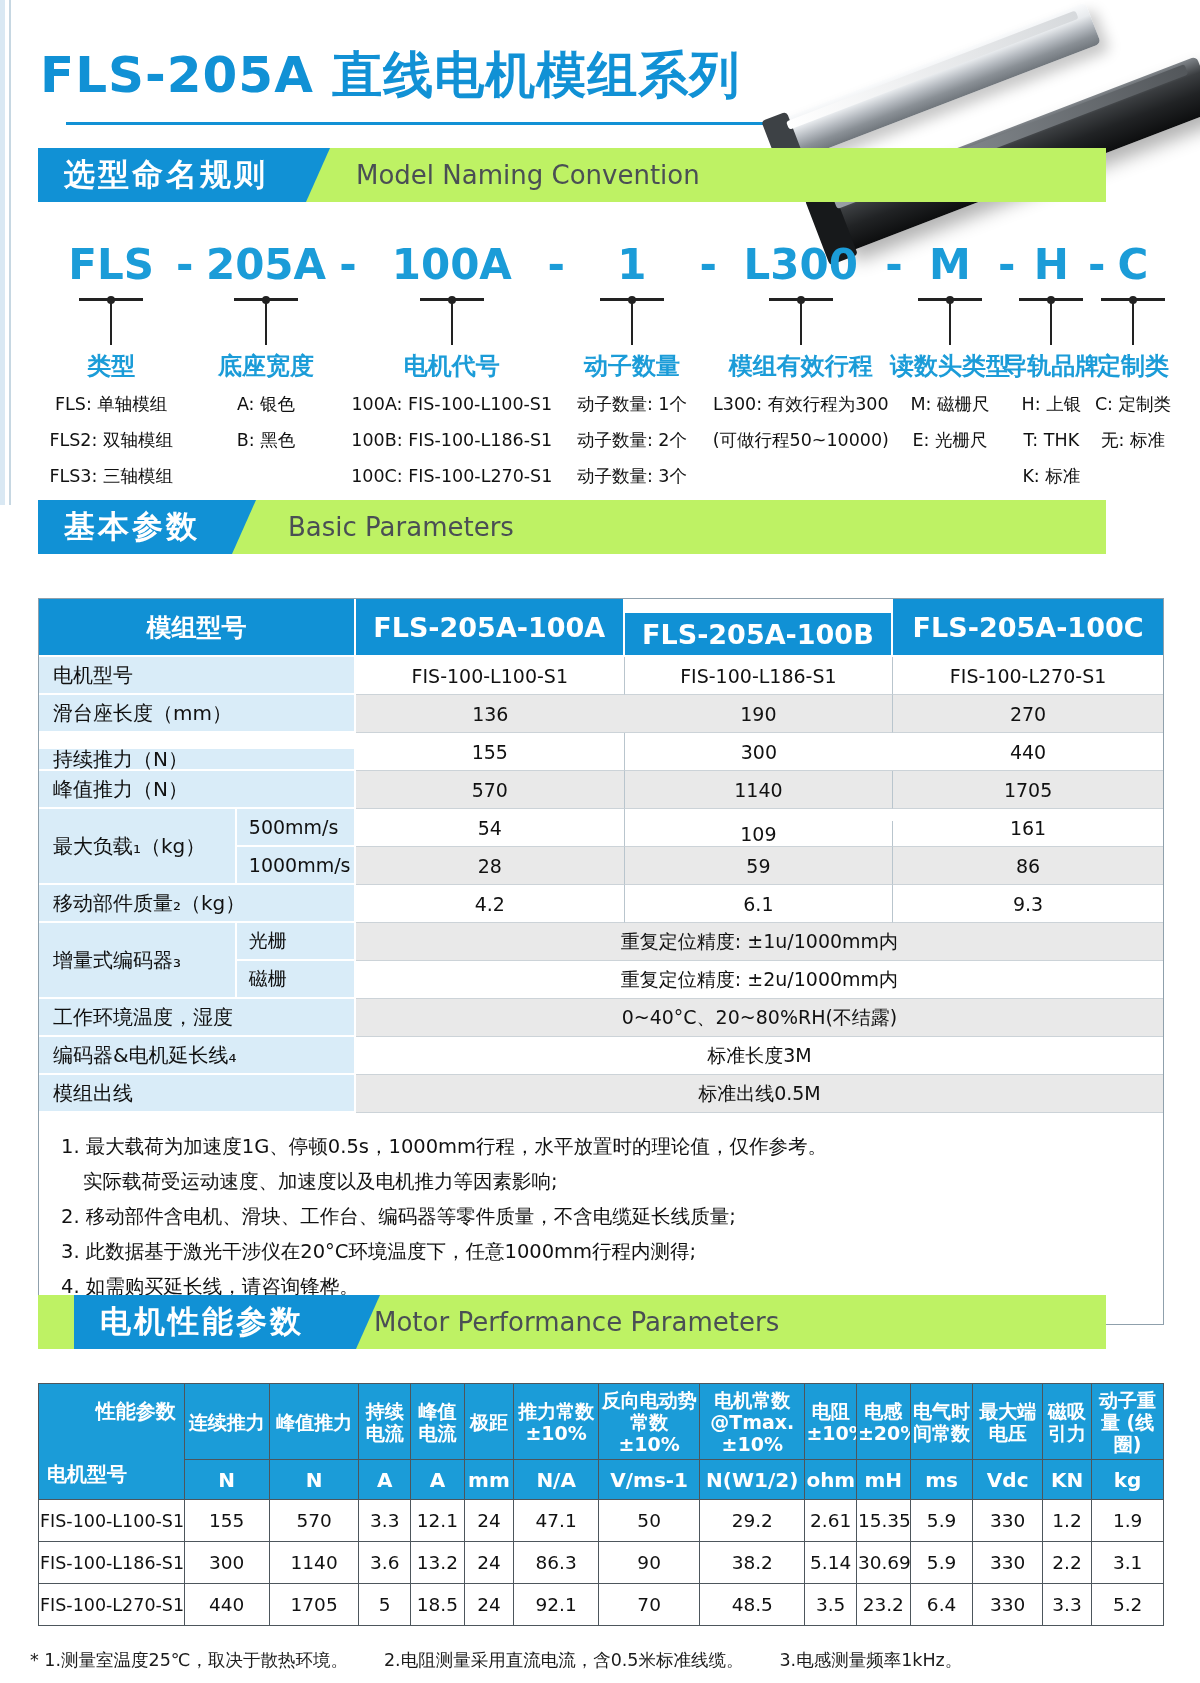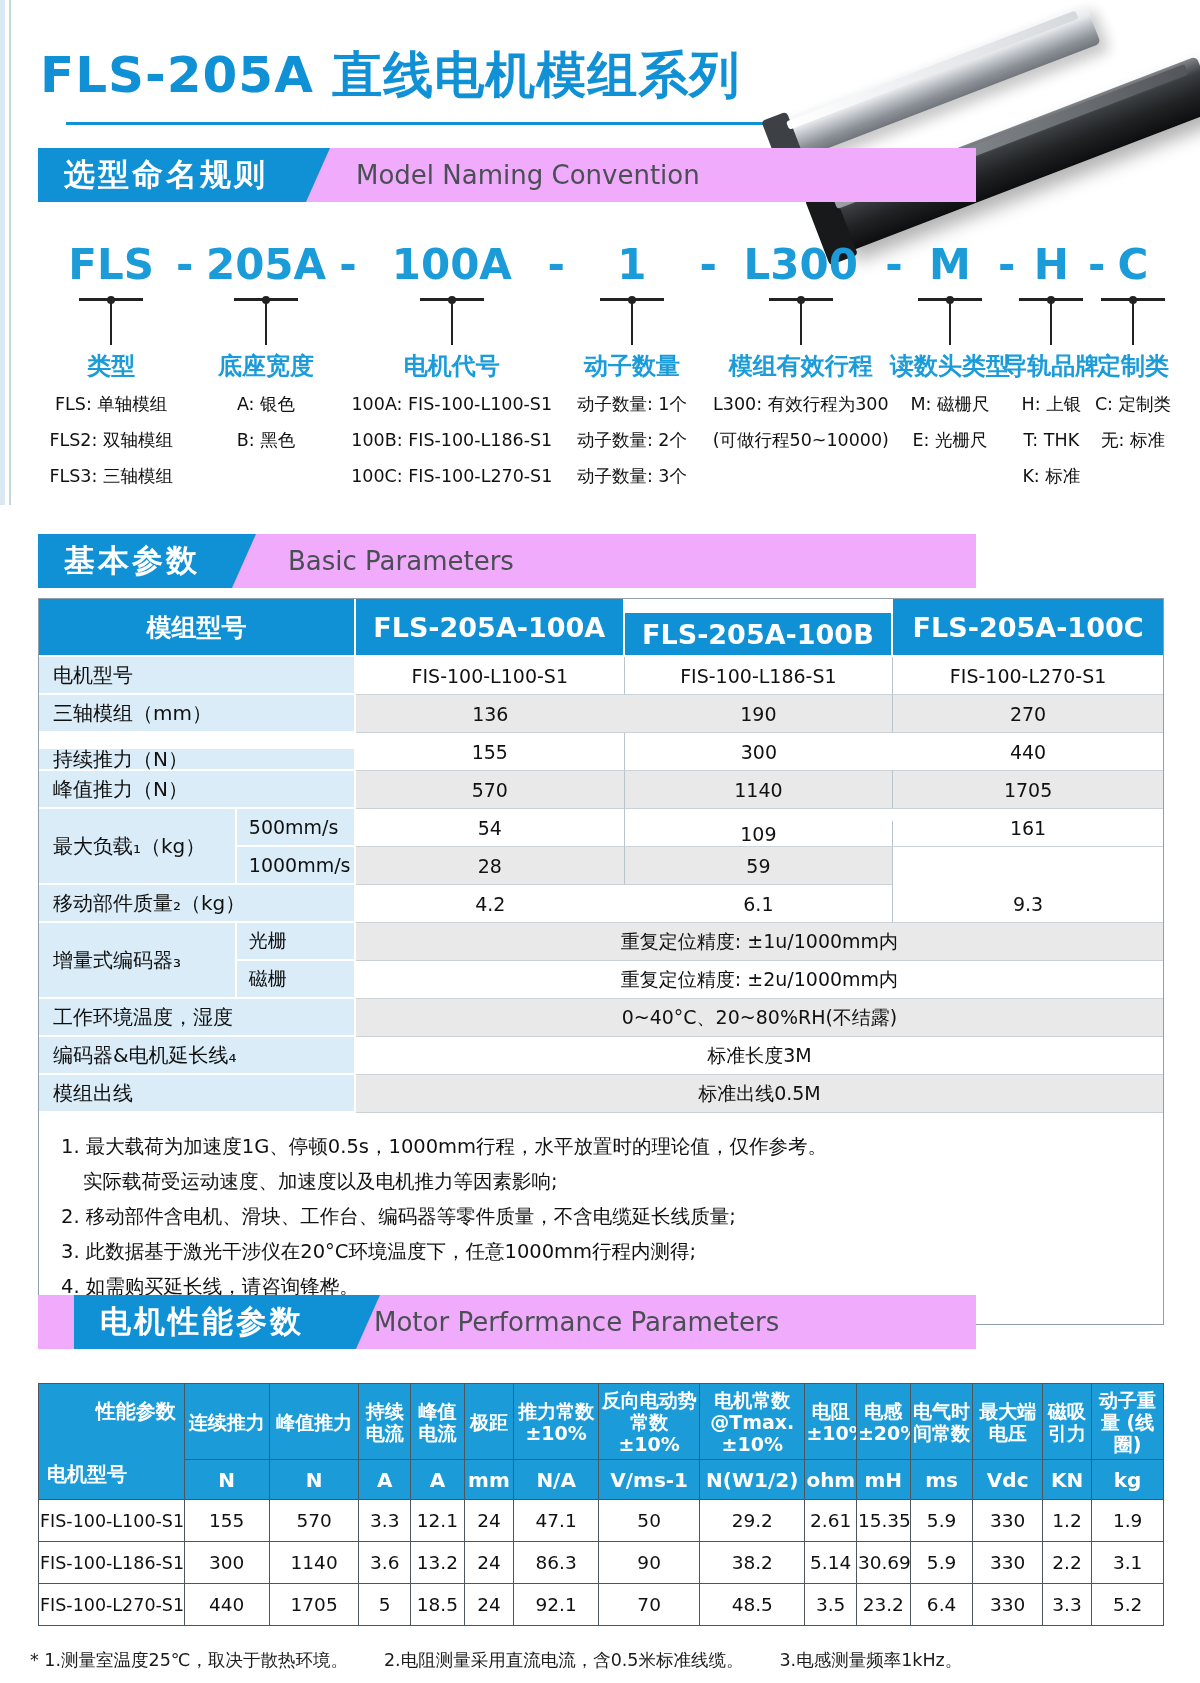--- a/index.html
+++ b/index.html
@@ -24,21 +24,21 @@
      box-shadow:6px 10px 14px rgba(0,0,0,.22);}
   .silver::before{left:-15px;top:-5px;width:27px;height:54px;background:#3d4145;}
   .silver::after{left:8px;right:12px;top:4px;height:9px;background:linear-gradient(90deg,#ffffff,#d6d9dc);}
   .black{width:400px;height:58px;left:86px;top:126px;transform:rotate(-21deg);
      background:linear-gradient(180deg,#80858a 0%,#3b3e41 28%,#212325 60%,#0d0e0f 100%);
      box-shadow:8px 12px 18px rgba(0,0,0,.3);}
   .black::before{left:-17px;top:-6px;width:30px;height:70px;background:#17191b;}
   .black::after{left:10px;right:14px;top:3px;height:11px;background:linear-gradient(90deg,#9aa0a5,#53575b);}
 
   
-  .band{position:absolute;left:38px;width:938px;height:54px;background:#f0abfc;}
+  .band{position:absolute;left:38px;width:1068px;height:54px;background:#bef264;}
   .band-blue{position:absolute;left:0;top:0;height:100%;background:#1191d5;
      display:flex;align-items:center;padding-left:26px;box-sizing:border-box;
      clip-path:polygon(0 0,100% 0,calc(100% - 24px) 100%,0 100%);
      color:#fff;font-size:31px;font-weight:bold;letter-spacing:3px;white-space:nowrap;}
   .band-en{position:absolute;top:0;height:100%;display:flex;align-items:center;
      color:#4a4f54;font-size:26px;white-space:nowrap;}
 
   
   .naming{position:absolute;left:38px;top:234px;width:1126px;display:flex;}
   .ncol{position:relative;display:flex;flex-direction:column;align-items:center;min-width:0;}
@@ -209,38 +209,38 @@
           <div class="dot"></div>
           <div class="stem"></div>
         </div>
       <div class="nlabel">定制类</div>
       <div class="nitem">C: 定制类</div>
       <div class="nitem">无: 标准</div>
       <div class="nitem"></div>
     </div>
   </div>
 
-  <div class="band" style="top:534px;">
+  <div class="band" style="top:500px;">
     <div class="band-blue" style="width:218px;">基本参数</div>
     <div class="band-en" style="left:250px;">Basic Parameters</div>
   </div>
 
   <div class="basic-block">
     <div class="bt">
       <div class="cell hcell hlabel" style="grid-column:1/3;grid-row:1;">模组型号</div>
       <div class="cell hcell" style="grid-column:3;grid-row:1;">FLS-205A-100A</div>
       <div class="cell hcell" style="grid-column:4;grid-row:1;margin-top:14px;">FLS-205A-100B</div>
       <div class="cell hcell last-col" style="grid-column:5;grid-row:1;">FLS-205A-100C</div>
 
       <div class="cell lcell" style="grid-column:1/3;grid-row:2;">电机型号</div>
       <div class="cell vcell bg-w" style="grid-column:3;grid-row:2;">FIS-100-L100-S1</div>
       <div class="cell vcell bg-w" style="grid-column:4;grid-row:2;">FIS-100-L186-S1</div>
       <div class="cell vcell bg-w last-col" style="grid-column:5;grid-row:2;">FIS-100-L270-S1</div>
 
-      <div class="cell lcell" style="grid-column:1/3;grid-row:3;">三轴模组（mm）</div>
+      <div class="cell lcell" style="grid-column:1/3;grid-row:3;">滑台座长度（mm）</div>
       <div class="cell vcell bg-g" style="grid-column:3;grid-row:3;">136</div>
       <div class="cell vcell bg-g" style="grid-column:4;grid-row:3;">190</div>
       <div class="cell vcell bg-g last-col" style="grid-column:5;grid-row:3;">270</div>
 
       <div class="cell lcell" style="grid-column:1/3;grid-row:4;margin-top:16px;">持续推力（N）</div>
       <div class="cell vcell bg-w" style="grid-column:3;grid-row:4;">155</div>
       <div class="cell vcell bg-w" style="grid-column:4;grid-row:4;">300</div>
       <div class="cell vcell bg-w last-col" style="grid-column:5;grid-row:4;">440</div>
 
       <div class="cell lcell" style="grid-column:1/3;grid-row:5;">峰值推力（N）</div>
@@ -250,20 +250,21 @@
 
       <div class="cell lcell" style="grid-column:1;grid-row:6/8;">最大负载₁（kg）</div>
       <div class="cell scell" style="grid-column:2;grid-row:6;">500mm/s</div>
       <div class="cell vcell bg-w" style="grid-column:3;grid-row:6;">54</div>
       <div class="cell vcell bg-w" style="grid-column:4;grid-row:6;margin-top:12px;">109</div>
       <div class="cell vcell bg-w last-col" style="grid-column:5;grid-row:6;">161</div>
 
       <div class="cell scell" style="grid-column:2;grid-row:7;">1000mm/s</div>
       <div class="cell vcell bg-g" style="grid-column:3;grid-row:7;">28</div>
       <div class="cell vcell bg-g" style="grid-column:4;grid-row:7;text-align:center;">59</div>
+      <div class="cell vcell bg-g last-col" style="grid-column:5;grid-row:7;">86</div>
 
       <div class="cell lcell" style="grid-column:1/3;grid-row:8;">移动部件质量₂（kg）</div>
       <div class="cell vcell bg-w" style="grid-column:3;grid-row:8;">4.2</div>
       <div class="cell vcell bg-w" style="grid-column:4;grid-row:8;">6.1</div>
       <div class="cell vcell bg-w last-col" style="grid-column:5;grid-row:8;">9.3</div>
 
       <div class="cell lcell" style="grid-column:1;grid-row:9/11;">增量式编码器₃</div>
       <div class="cell scell" style="grid-column:2;grid-row:9;">光栅</div>
       <div class="cell vcell bg-g last-col" style="grid-column:3/6;grid-row:9;">重复定位精度: ±1u/1000mm内</div>
 

